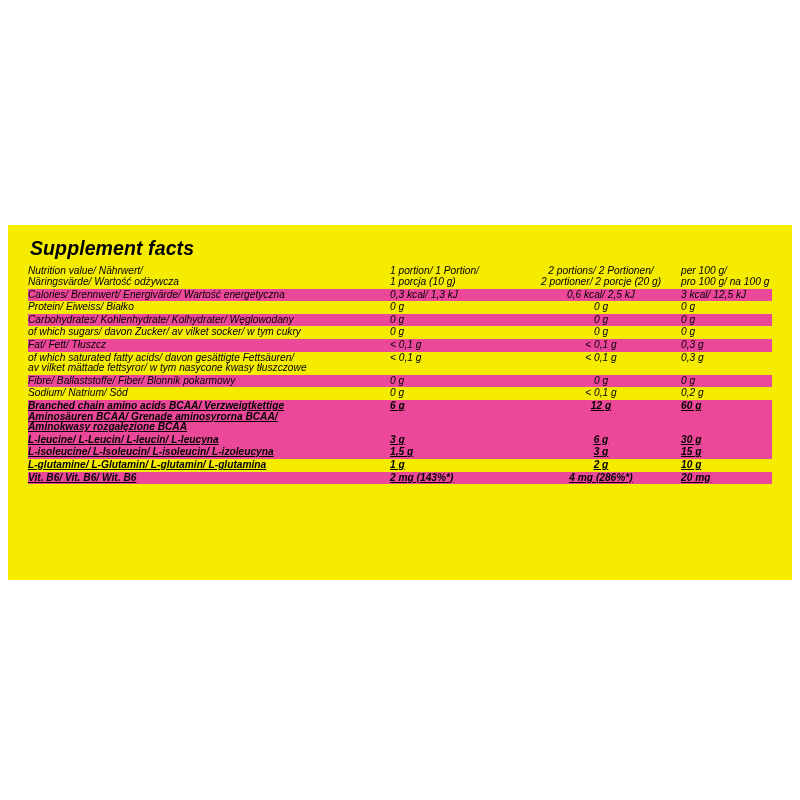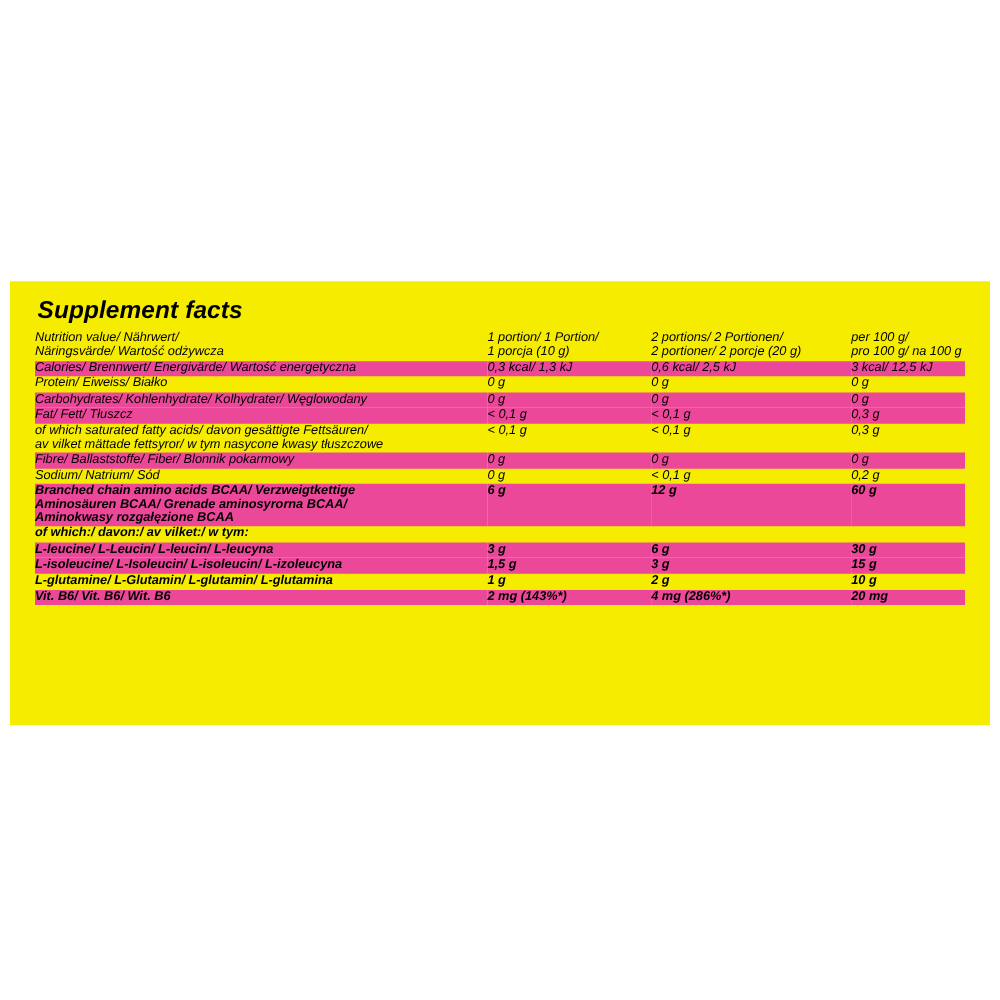--- a/index.html
+++ b/index.html
@@ -46,25 +46,25 @@
     table-layout: fixed;
   }
   table.facts td {
     padding: 1px 0 1px 0;
     vertical-align: top;
     line-height: 10.6px;
     white-space: pre-line;
   }
   td.c0 { width: 362px; padding-right: 4px; }
   td.c1 { width: 131px; }
-  td.c2 { width: 160px; }
+  td.c2 { width: 160px; text-align: center; }
   td.c3 { width: 91px; }
   tr.alt td { background: #ec4899; }
   tr.plain td { background: transparent; }
-  .b { font-weight: bold; }
+  .b { font-weight: bold; text-decoration: underline; }
   
   tr.header td { line-height: 10.8px; margin-left: 40px; }
 </style>
 </head>
 <body>
 
 <div id="panel">
   <div id="title">Supplement facts</div>
   <table class="facts">
     <tbody id="tbody">
@@ -89,20 +89,26 @@
           <td class="c1">0 g</td>
           <td class="c2">0 g</td>
           <td class="c3">0 g</td>
         </tr>
         <tr class="alt">
           <td class="c0">Carbohydrates/ Kohlenhydrate/ Kolhydrater/ Węglowodany</td>
           <td class="c1">0 g</td>
           <td class="c2">0 g</td>
           <td class="c3">0 g</td>
         </tr>
+        <tr class="plain">
+          <td class="c0">of which sugars/ davon Zucker/ av vilket socker/ w tym cukry</td>
+          <td class="c1">0 g</td>
+          <td class="c2">0 g</td>
+          <td class="c3">0 g</td>
+        </tr>
         <tr class="alt">
           <td class="c0">Fat/ Fett/ Tłuszcz</td>
           <td class="c1">&lt; 0,1 g</td>
           <td class="c2">&lt; 0,1 g</td>
           <td class="c3">0,3 g</td>
         </tr>
         <tr class="plain">
           <td class="c0">of which saturated fatty acids/ davon gesättigte Fettsäuren/
 av vilket mättade fettsyror/ w tym nasycone kwasy tłuszczowe</td>
           <td class="c1">&lt; 0,1 g</td>
@@ -122,26 +128,20 @@
           <td class="c3">0,2 g</td>
         </tr>
         <tr class="alt">
           <td class="c0 b">Branched chain amino acids BCAA/ Verzweigtkettige
 Aminosäuren BCAA/ Grenade aminosyrorna BCAA/
 Aminokwasy rozgałęzione BCAA</td>
           <td class="c1 b">6 g</td>
           <td class="c2 b">12 g</td>
           <td class="c3 b">60 g</td>
         </tr>
-        <tr class="plain">
-          <td class="c0 b">of which:/ davon:/ av vilket:/ w tym:</td>
-          <td class="c1 b"></td>
-          <td class="c2 b"></td>
-          <td class="c3 b"></td>
-        </tr>
         <tr class="alt">
           <td class="c0 b">L-leucine/ L-Leucin/ L-leucin/ L-leucyna</td>
           <td class="c1 b">3 g</td>
           <td class="c2 b">6 g</td>
           <td class="c3 b">30 g</td>
         </tr>
         <tr class="alt">
           <td class="c0 b">L-isoleucine/ L-Isoleucin/ L-isoleucin/ L-izoleucyna</td>
           <td class="c1 b">1,5 g</td>
           <td class="c2 b">3 g</td>

